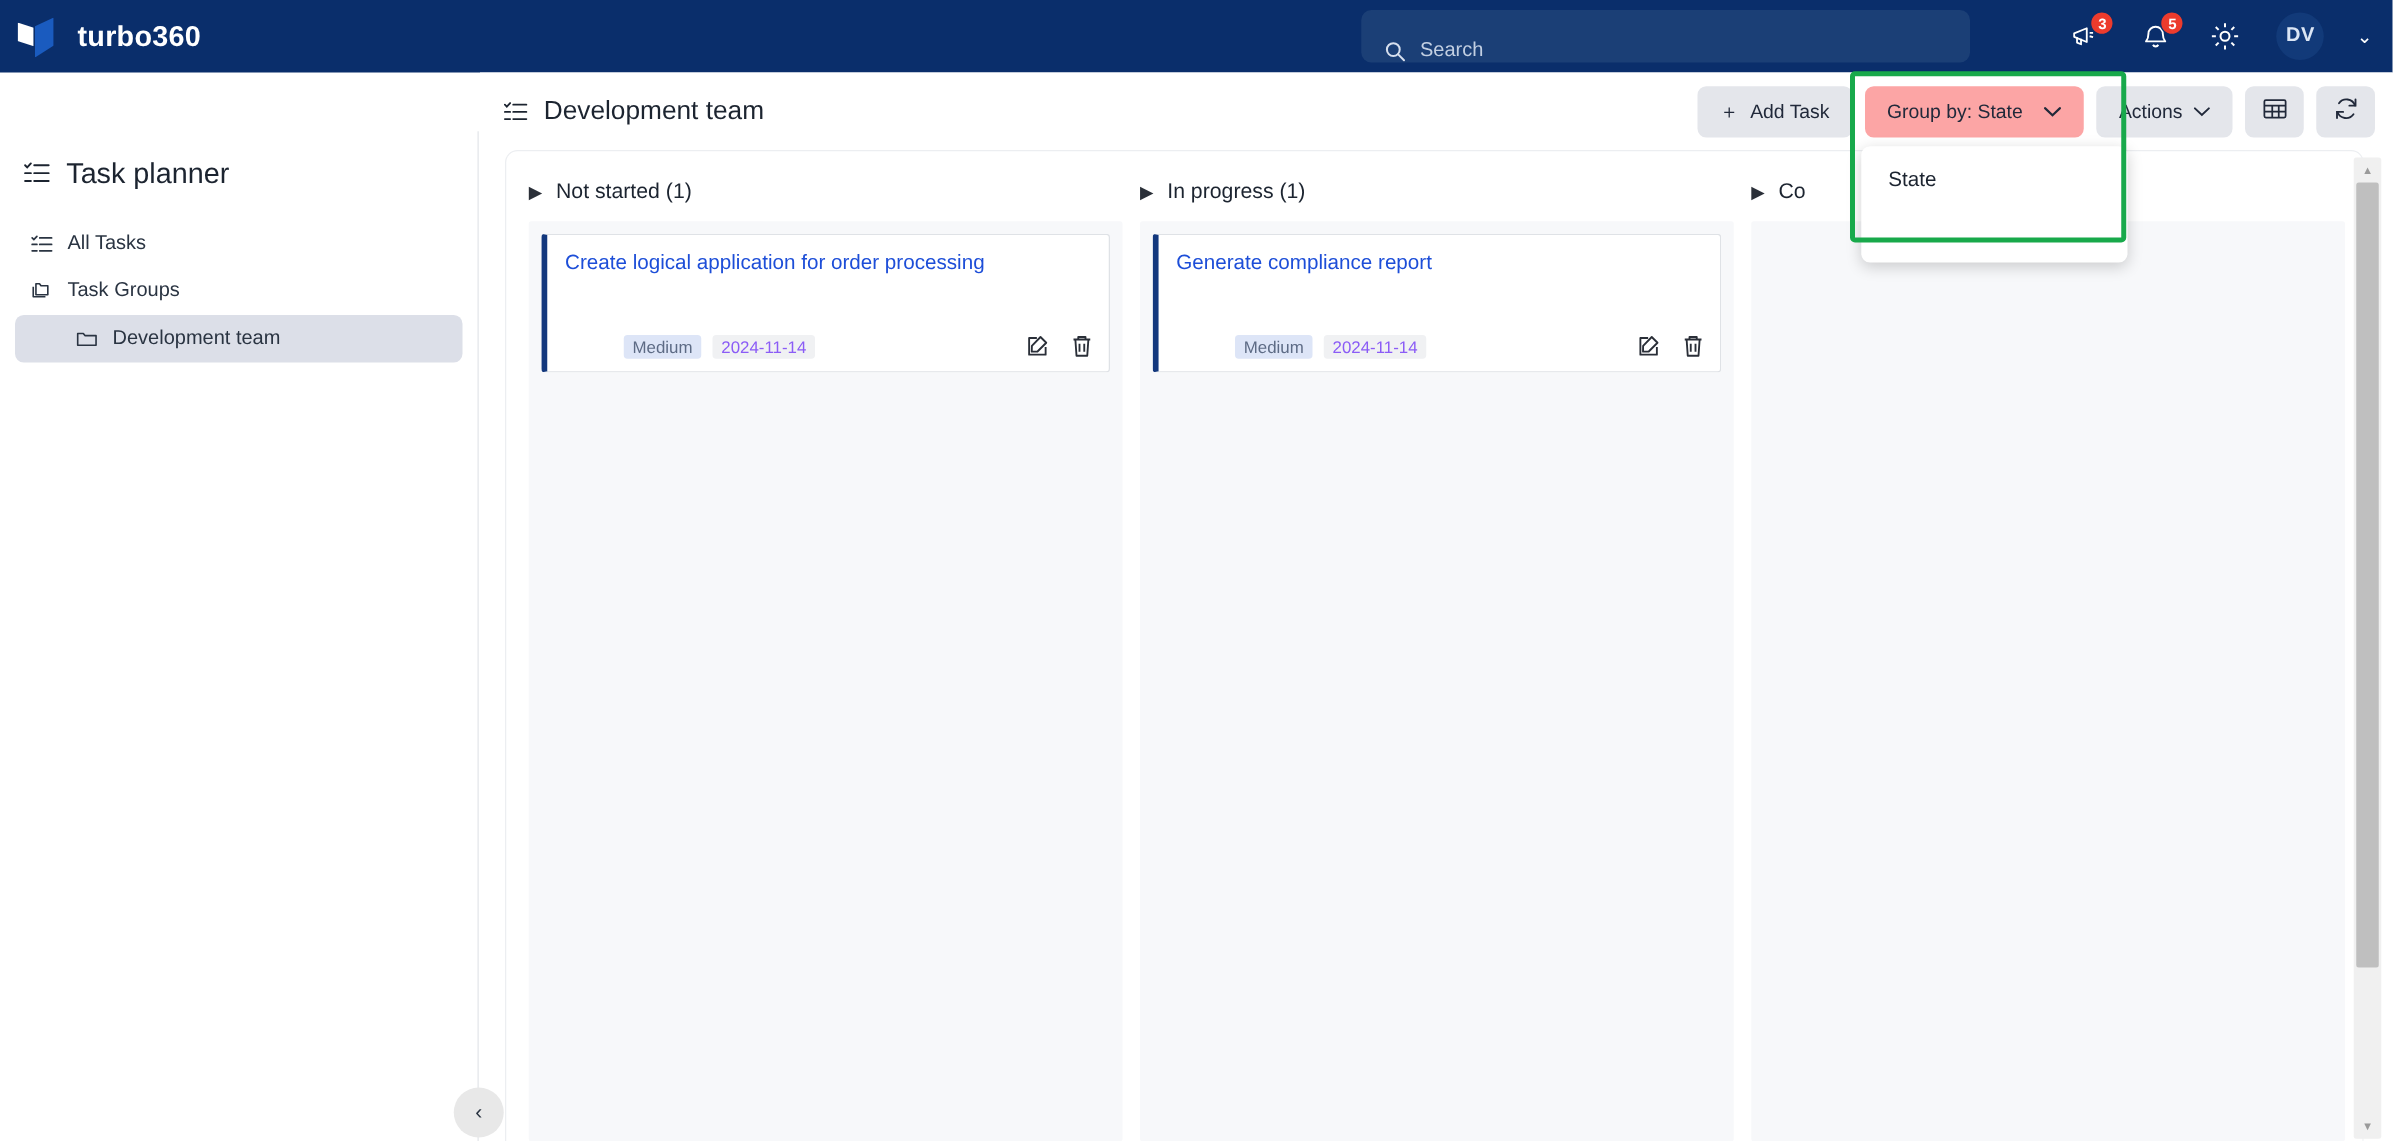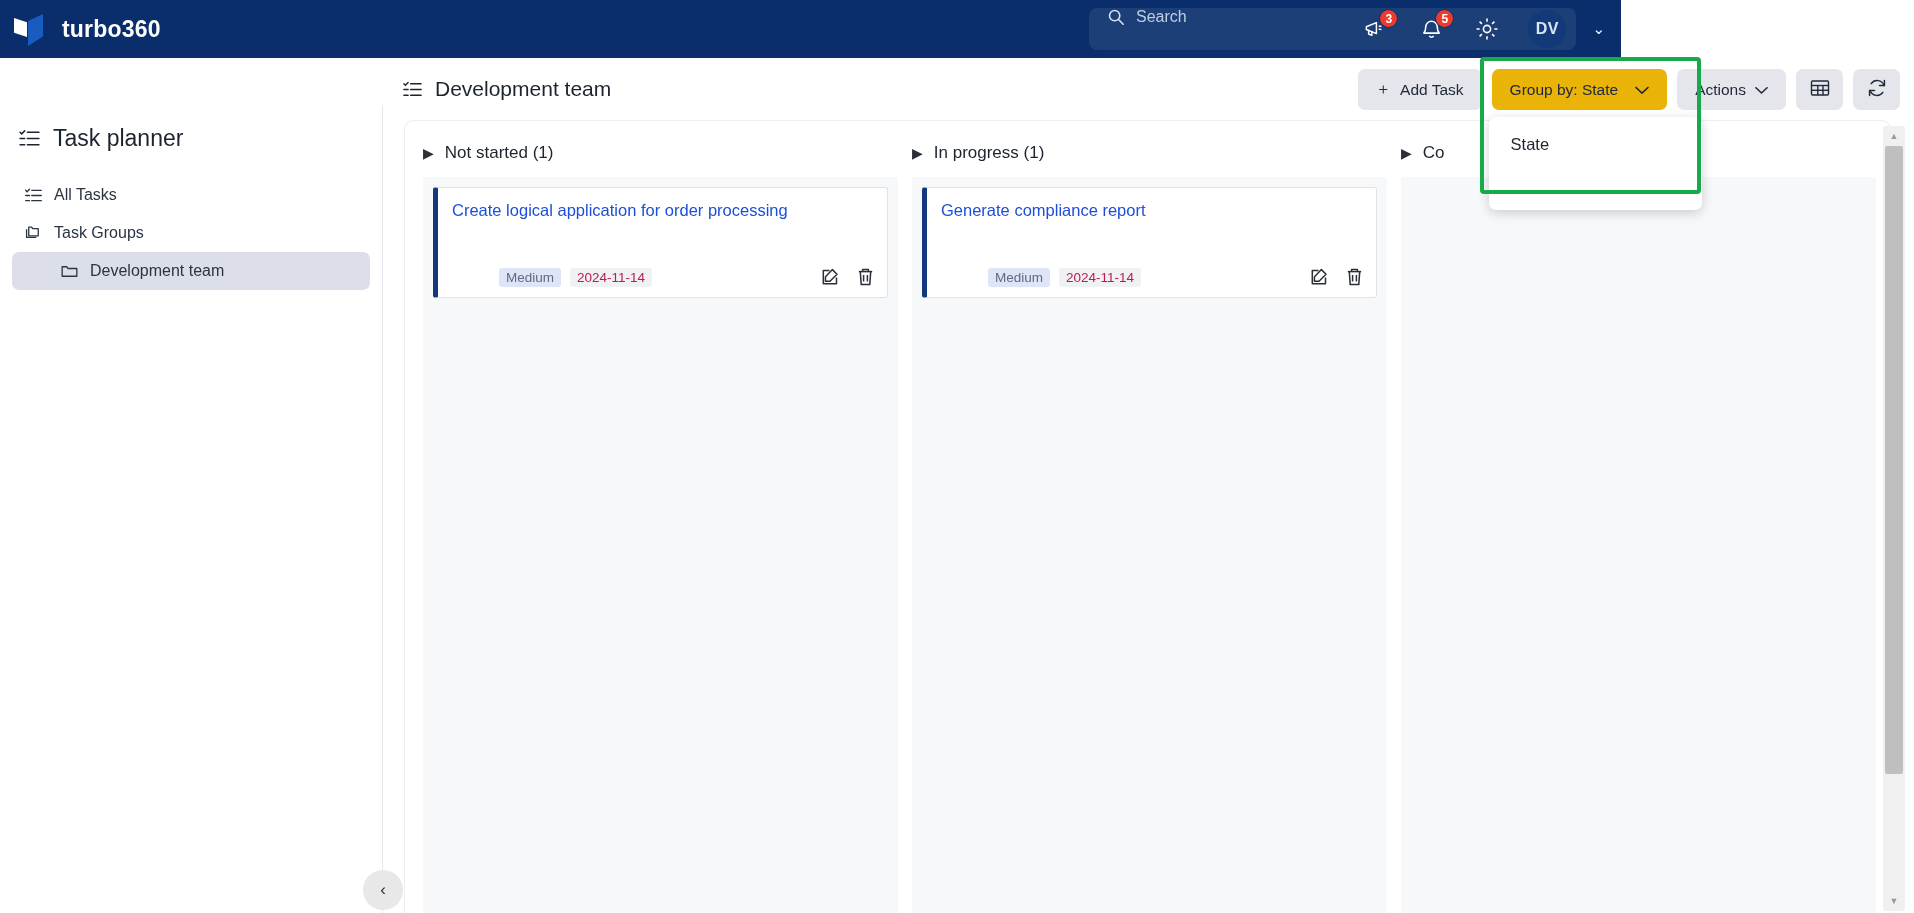--- a/index.html
+++ b/index.html
@@ -6,21 +6,21 @@
   html, body {
     width: 1914px; height: 913px;
     font-family: "Liberation Sans", sans-serif;
     background: #ffffff;
     overflow: hidden;
   }
 
   
   .topbar {
     position: absolute; top: 0; left: 0;
-    width: 1621px; height: 58px;
+    width: 1914px; height: 58px;
     background: #0a2e6b;
     display: flex; align-items: center;
   }
   .brand { display: flex; align-items: center; gap: 14px; padding-left: 14px; width: 330px; }
   .logo-mark { width: 34px; height: 30px; position: relative; }
   .logo-left {
     position: absolute; left: 0; top: 4px;
     width: 13px; height: 19px;
     background: #ffffff;
     clip-path: polygon(0 0, 100% 22%, 100% 100%, 0 78%);
@@ -31,21 +31,21 @@
     background: #1a5bbf;
     clip-path: polygon(0 22%, 100% 0, 100% 70%, 0 100%);
   }
   .brand-name {
     color: #ffffff; font-size: 23px; font-weight: bold; letter-spacing: .2px;
   }
   .search-wrap {
     position: absolute; left: 1089px; top: 8px;
     width: 487px; height: 42px;
     background: #1b3f76; border-radius: 8px;
-    display: flex; align-items: flex-start; gap: 11px; padding: 0 18px;
+    display: flex; align-items: flex-end; gap: 11px; padding: 0 18px;
   }
   .search-input {
     background: transparent; border: none; outline: none;
     color: #d6dfee; font-size: 16px; font-family: "Liberation Sans", sans-serif;
     width: 100%;
   }
   .search-input::placeholder { color: #c2cfe2; }
   .topbar-right {
     position: absolute; right: 16px; top: 0; height: 58px;
     display: flex; align-items: center; gap: 26px;
@@ -106,21 +106,21 @@
     font-size: 21px; color: #1c2430;
   }
   .toolbar { position: absolute; right: 14px; top: 11px; display: flex; align-items: center; gap: 10px; }
   .tb-btn {
     height: 41px; padding: 0 18px;
     background: #e4e6eb; border: none; border-radius: 7px;
     font-family: "Liberation Sans", sans-serif; font-size: 15.5px; color: #21293a;
     display: flex; align-items: center; gap: 9px; cursor: pointer; white-space: nowrap;
   }
   .tb-btn.icon-only { width: 47px; padding: 0; justify-content: center; }
-  .tb-btn.pressed { background: #eab308; }
+  .tb-btn.pressed { background: #fca5a5; }
   .groupby-wrap { position: relative; }
   .highlight-box {
     position: absolute; left: -12px; top: -12px;
     width: 221px; height: 137px;
     border: 4px solid #18a94b; border-radius: 4px;
     pointer-events: none; z-index: 40;
   }
   .dropdown {
     position: absolute; left: -3px; top: 48px;
     width: 213px; height: 93px;
@@ -163,21 +163,21 @@
   .card-title { font-size: 16.5px; color: #1d4ed8; line-height: 1.28; }
   .card-footer {
     position: absolute; left: 14px; right: 12px; bottom: 10px;
     display: flex; align-items: center; gap: 9px; padding-left: 47px;
   }
   .chip-prio {
     background: #dde5f7; color: #5d6b85;
     font-size: 13.5px; padding: 2px 7px; border-radius: 3px;
   }
   .chip-date {
-    background: #f0f1f3; color: #be185d;
+    background: #f0f1f3; color: #8b5cf6;
     font-size: 13.5px; padding: 2px 7px; border-radius: 3px;
   }
   .card-actions { margin-left: auto; display: flex; align-items: center; gap: 16px; }
   .act { cursor: pointer; display: inline-flex; }
 
   
   .scrollbar {
     position: absolute; right: 9px; top: 68px;
     width: 22px; height: 785px; background: #f0f0f0;
     border-radius: 2px; z-index: 20;

